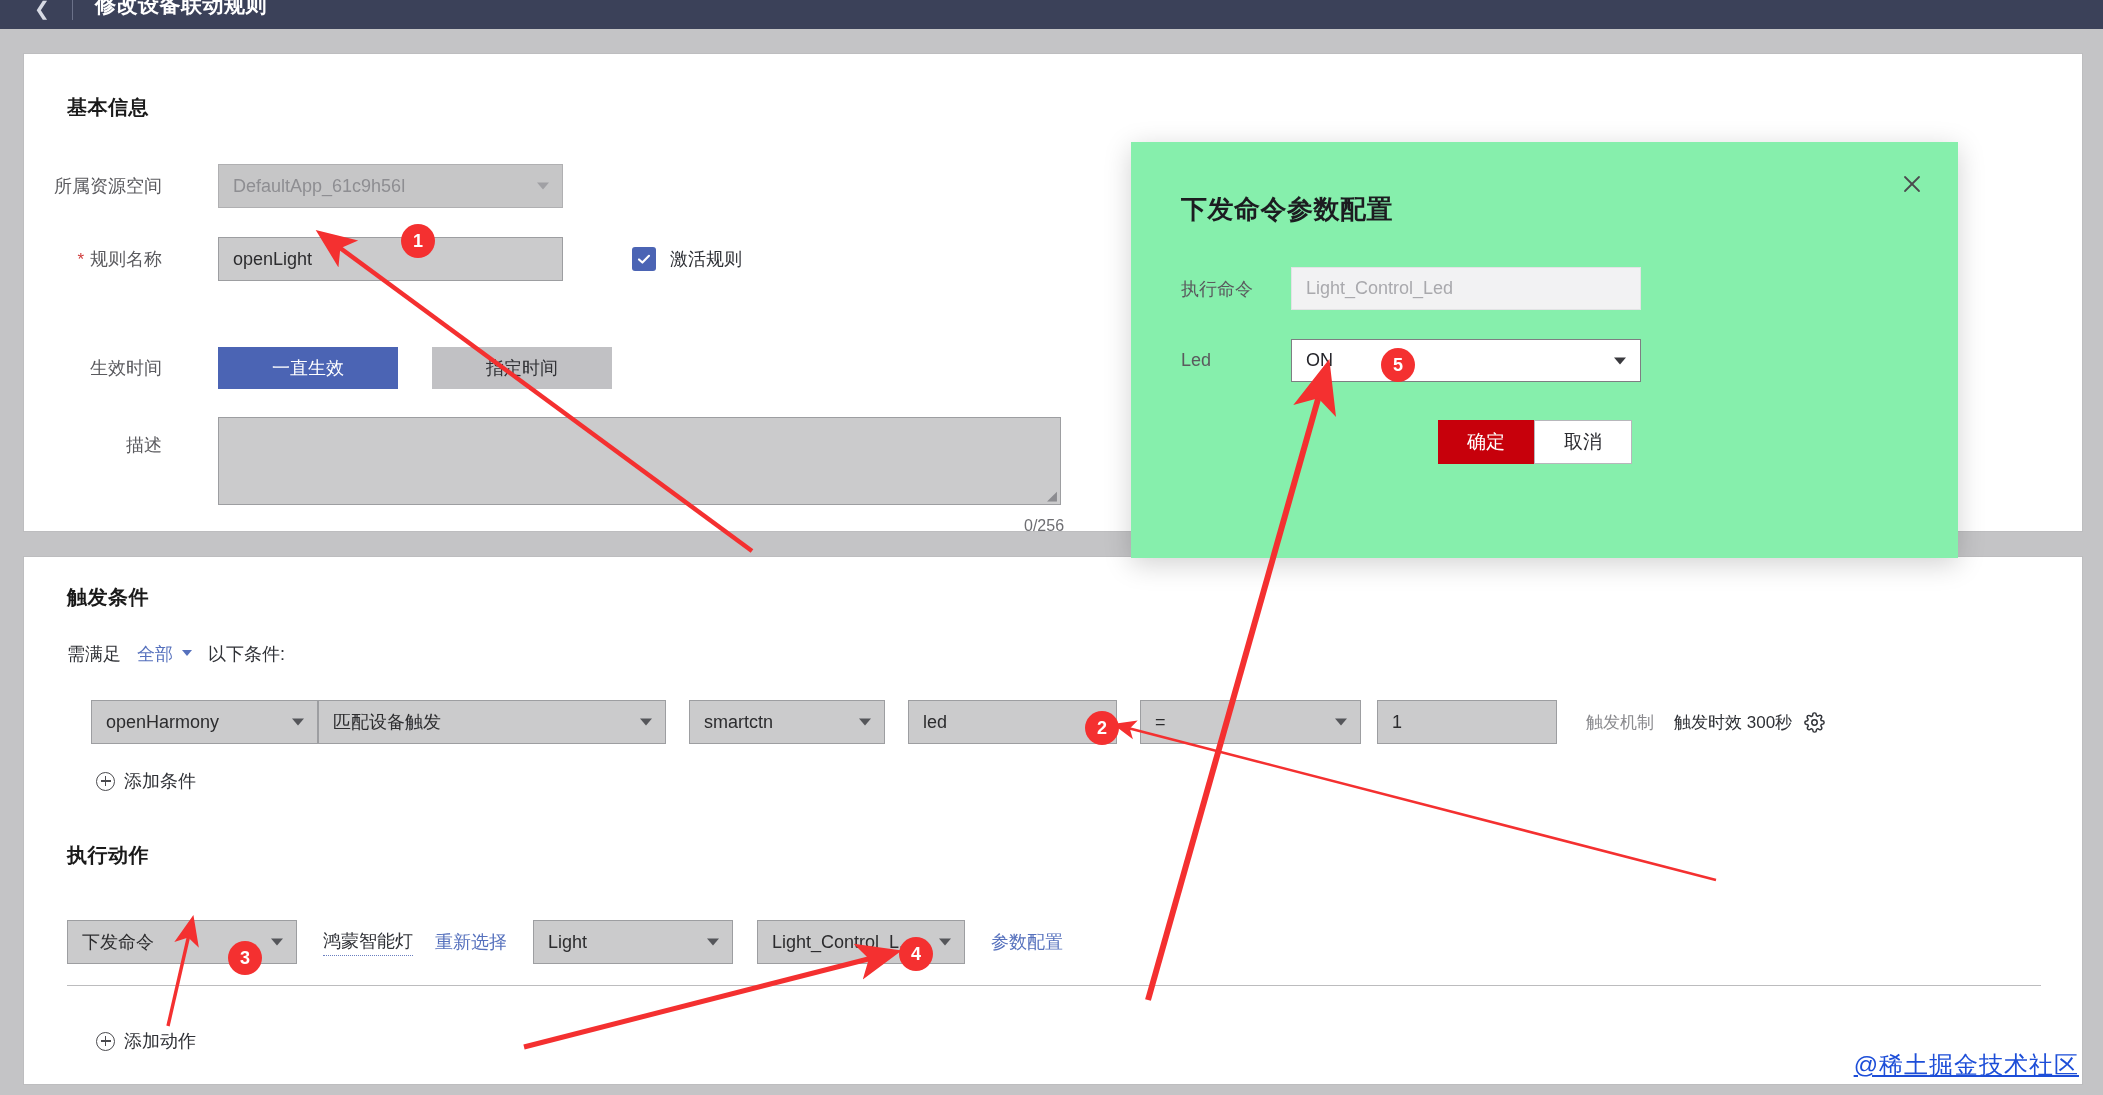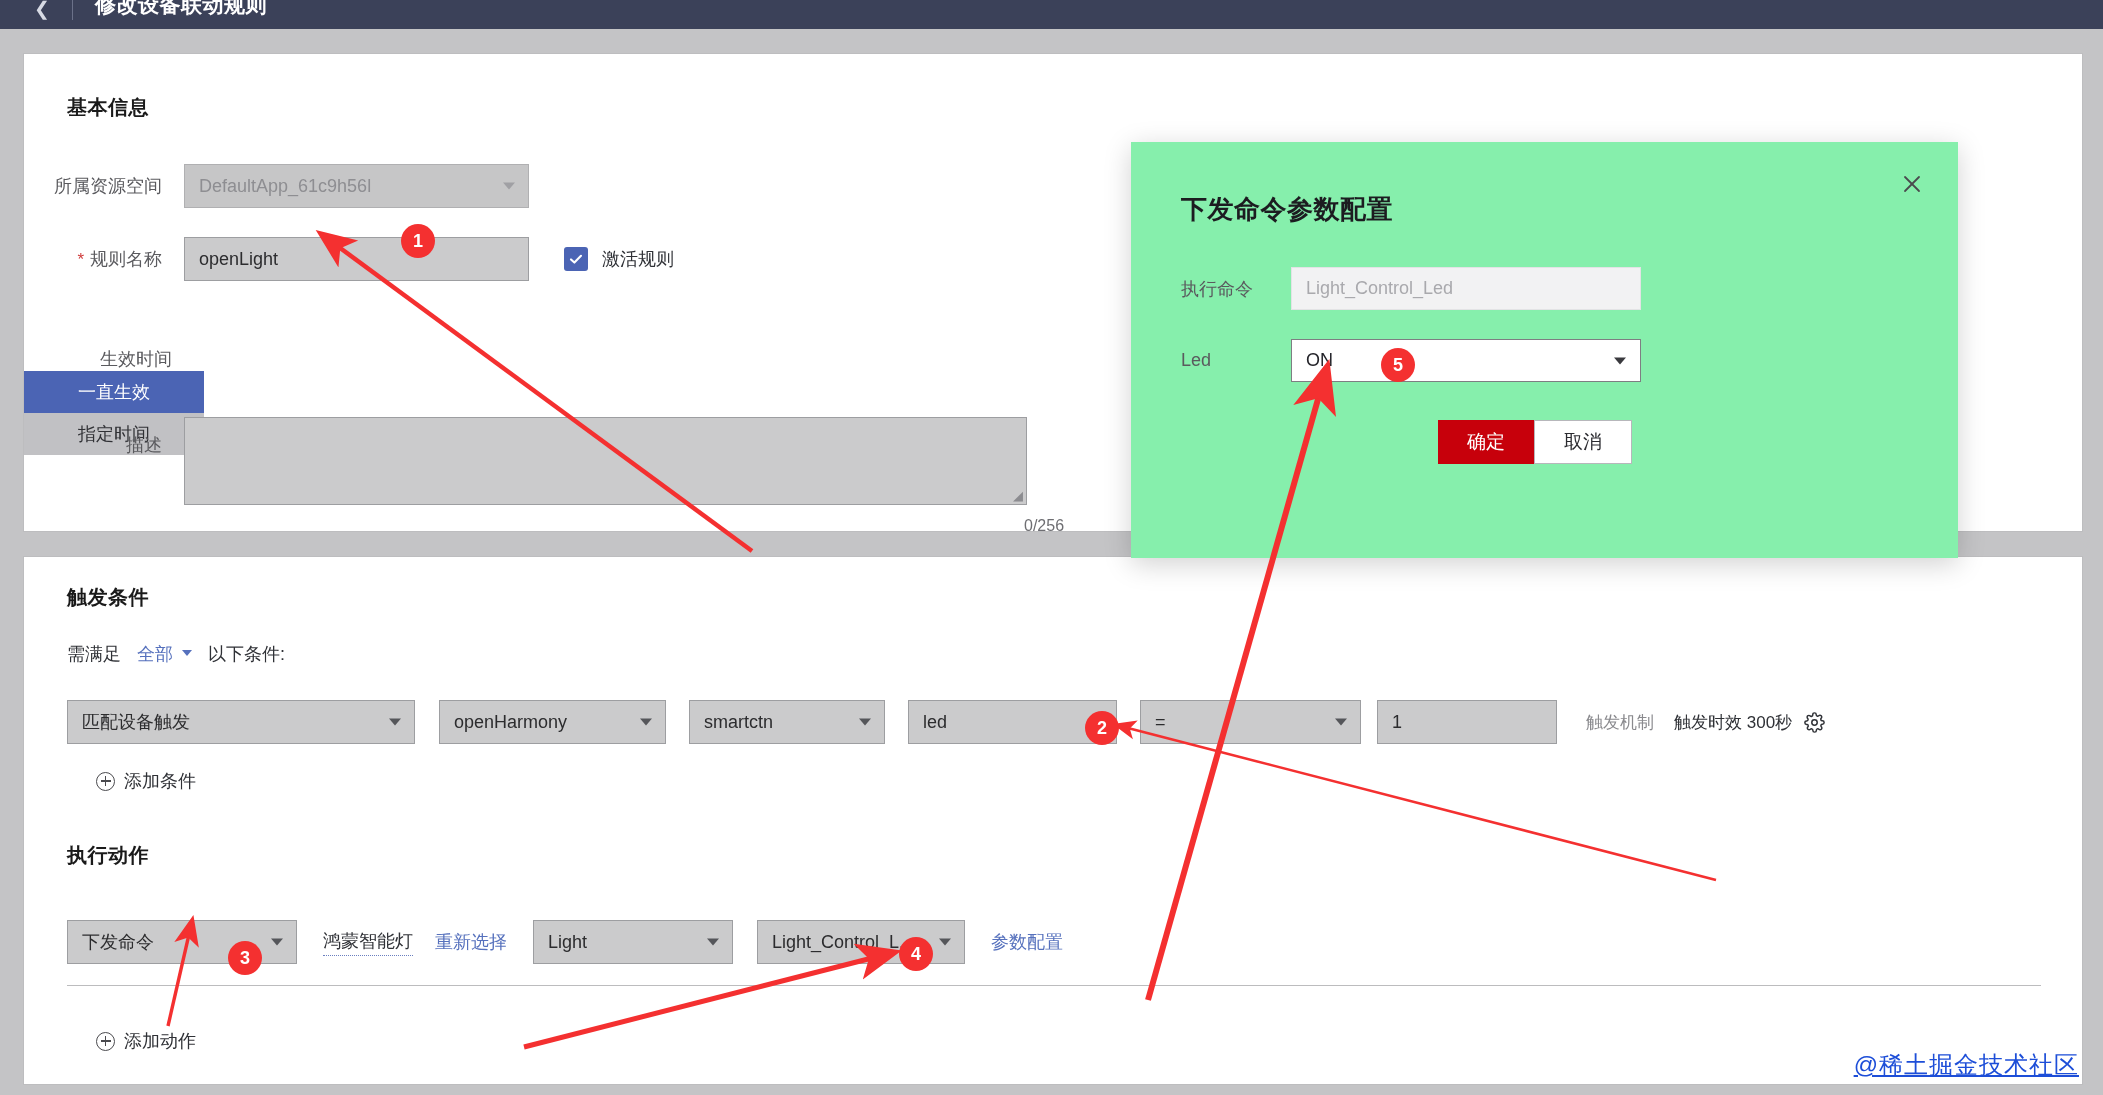--- a/index.html
+++ b/index.html
@@ -40,21 +40,21 @@
   }
   .card-basic { top: 25px; width: 2058px; height: 477px; }
   .card-rules { top: 528px; width: 2058px; height: 527px; }
 
   .section-title {
     font-size: 20px; font-weight: 700; color: #1a1a1a;
     letter-spacing: 0.5px;
   }
 
   
-  .frow { position: absolute; display: flex; align-items: center; }
+  .frow { position: absolute; display: flex; align-items: center; gap: 34px; }
   .flabel {
     font-size: 18px; color: #5a5a5e; text-align: right;
     width: 160px; padding-right: 22px; white-space: nowrap;
   }
   .req-star { color: #cf3b3b; margin-right: 6px; font-size: 17px; }
 
   .ctl {
     height: 44px; border: 1px solid #9d9ea1; background: #cbcbcc;
     display: flex; align-items: center; padding: 0 14px;
     font-size: 18px; color: #2c2c2e; position: relative;
@@ -208,21 +208,21 @@
         <div class="checkwrap" style="margin-left:35px;">
           <span class="checkbox">
             <svg width="16" height="16" viewBox="0 0 16 16">
                 <polyline points="3,8.4 6.4,11.6 13,4.8" fill="none" stroke="#ffffff" stroke-width="2.1" stroke-linecap="round" stroke-linejoin="round"></polyline>
               </svg>
           </span>
           <span class="check-label">激活规则</span>
         </div>
       </div>
 
-      <div class="frow" style="left:0;top:293px;flex-direction:column;">
+      <div class="frow" style="left:0;top:293px;">
         <div class="flabel">生效时间</div>
         <div class="segbtn active">一直生效</div>
         <div class="segbtn idle">指定时间</div>
       </div>
 
       <div class="frow" style="left:0;top:363px;align-items:flex-start;">
         <div class="flabel" style="padding-top:16px;">描述</div>
         <div class="ta" style="width:843px;height:88px;">
           <span class="ta-grip">◢</span>
         </div>
@@ -236,26 +236,26 @@
       <div class="section-title" style="position:absolute;left:43px;top:27px;">触发条件</div>
 
       <div style="position:absolute;left:43px;top:85px;display:flex;align-items:center;">
         <span class="cond-text">需满足</span>
         <span class="cond-link" style="margin-left:16px;">全部</span>
         <span class="mini-caret"></span>
         <span class="cond-text" style="margin-left:8px;">以下条件:</span>
       </div>
 
       <div style="position:absolute;left:43px;top:143px;display:flex;align-items:center;">
+        <div class="ctl" style="width:227px;margin-left:24px;">
+          <span>openHarmony</span>
+          <span class="caret"></span>
+        </div>
         <div class="ctl" style="width:348px;">
           <span>匹配设备触发</span>
-          <span class="caret"></span>
-        </div>
-        <div class="ctl" style="width:227px;margin-left:24px;">
-          <span>openHarmony</span>
           <span class="caret"></span>
         </div>
         <div class="ctl" style="width:196px;margin-left:23px;">
           <span>smartctn</span>
           <span class="caret"></span>
         </div>
         <div class="ctl" style="width:209px;margin-left:23px;">
           <span>led</span>
           <span class="caret"></span>
         </div>

